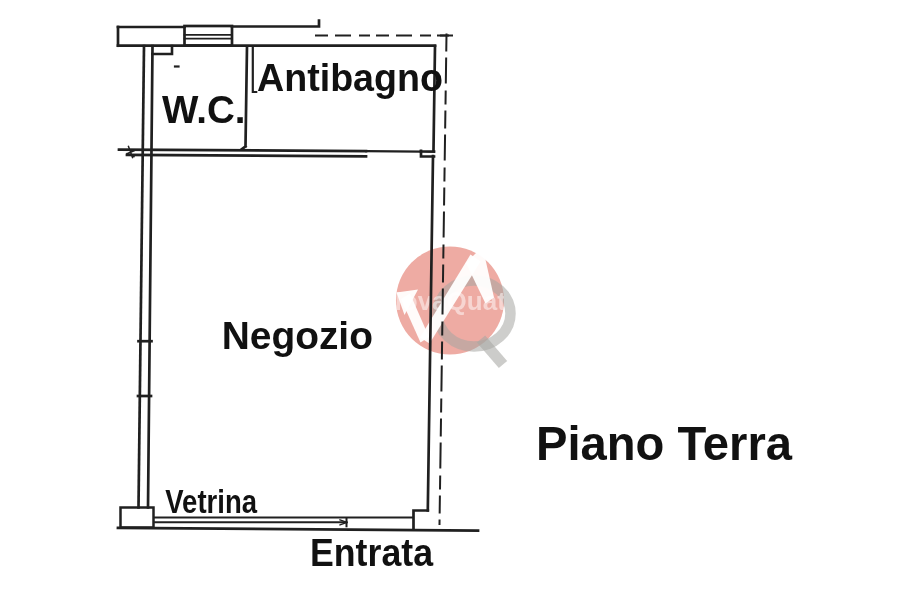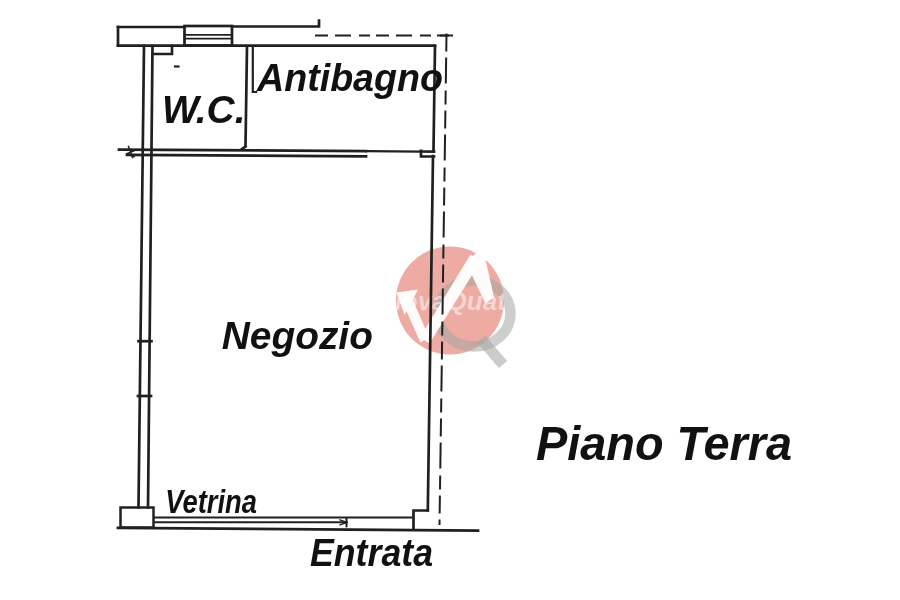--- a/index.html
+++ b/index.html
@@ -1,17 +1,17 @@
 <!DOCTYPE html>
 <html><head>
 <meta charset="utf-8">
 <style>
   html,body{margin:0;padding:0;background:#ffffff;}
   #page{position:relative;width:900px;height:600px;background:#ffffff;overflow:hidden;
-        font-family:"Liberation Sans", sans-serif;font-style:italic;}
+        font-family:"Liberation Sans", sans-serif;}
   svg text{font-family:"Liberation Sans", sans-serif;font-weight:bold;}
 </style>
 </head>
 <body>
 
 <div id="page">
 <svg width="900" height="600" viewBox="0 0 900 600">
   <defs>
         <filter id="wmblur" x="-10%" y="-10%" width="120%" height="120%">
           <feGaussianBlur stdDeviation="0.55"></feGaussianBlur>

